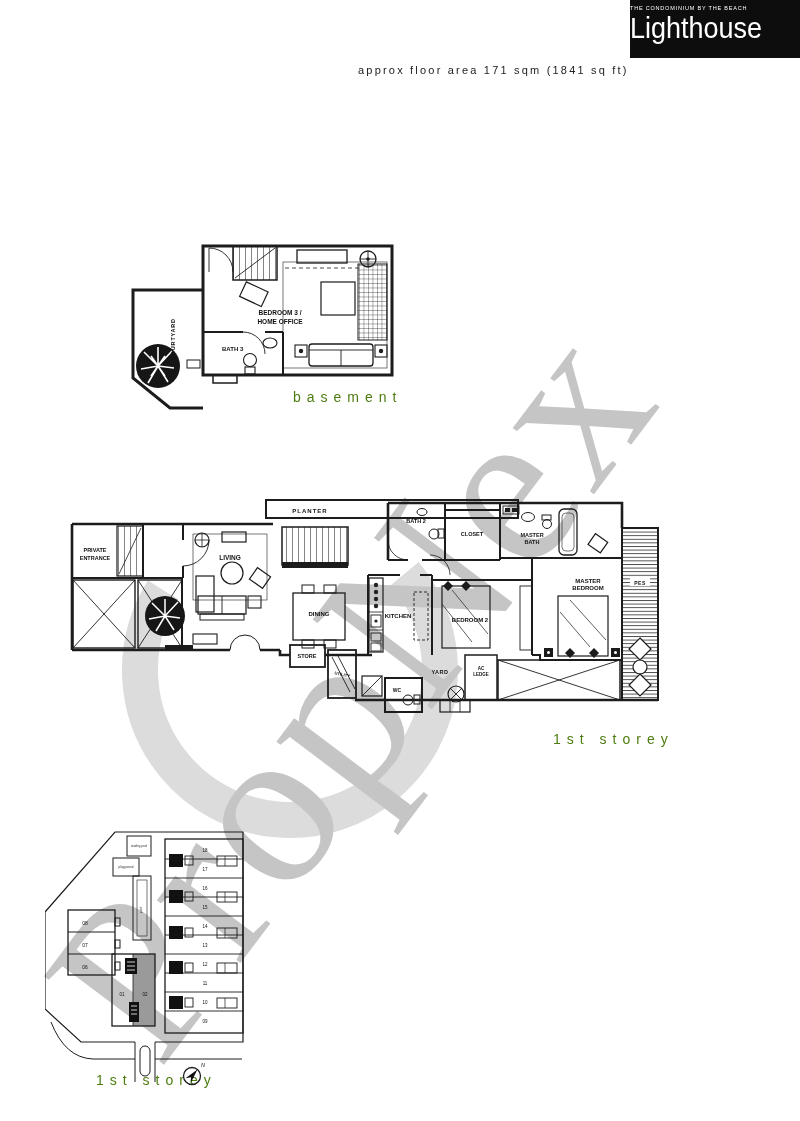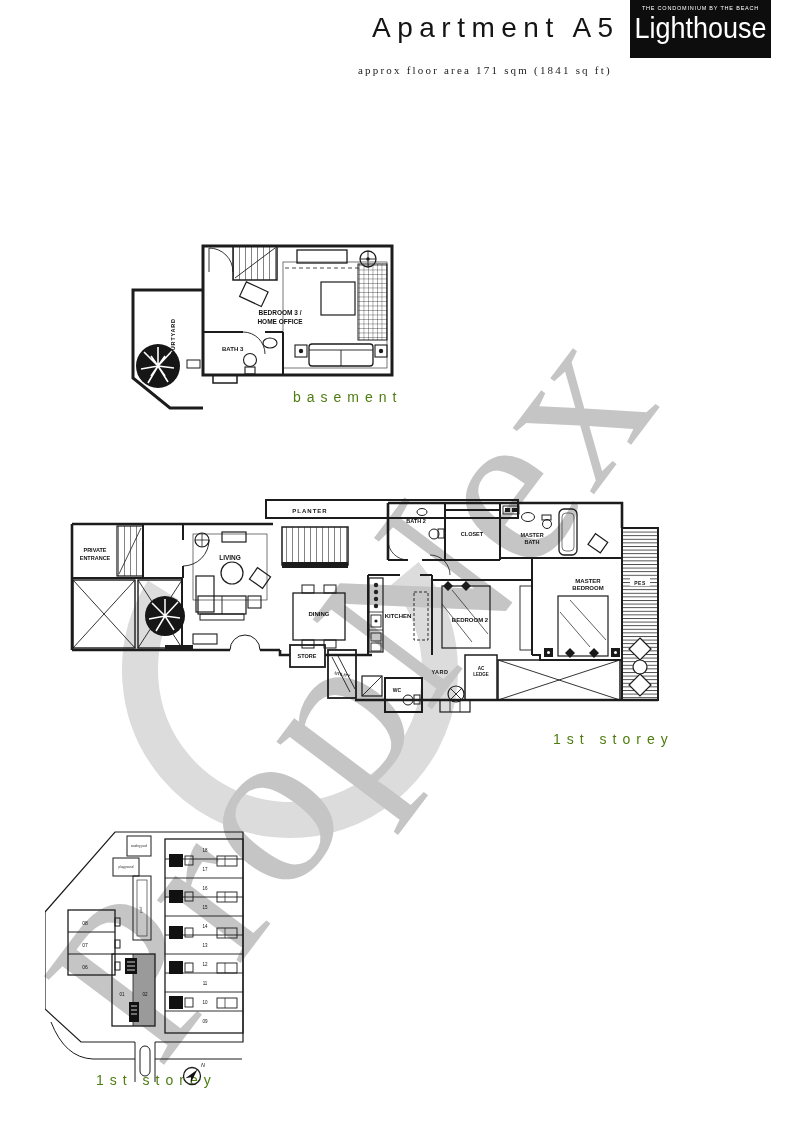--- a/index.html
+++ b/index.html
@@ -1,26 +1,26 @@
 <!DOCTYPE html>
 <html><head>
 <meta charset="utf-8">
 <style>
   html,body{margin:0;padding:0;background:#e8e8e8;}
   .page{position:relative;width:800px;height:1121px;background:#ffffff;overflow:hidden;
         font-family:"Liberation Sans",sans-serif;color:#1c1c1c;}
   
   .title{position:absolute;left:372px;top:12px;font-size:28px;font-weight:400;
          letter-spacing:6.5px;color:#141414;white-space:nowrap;}
-  .logo-box{position:absolute;left:630px;top:0;width:141px;height:58px;background:#0d0d0d;
-            display:flex;flex-direction:column;align-items:center;justify-content:flex-start;}
+  .logo-box{position:absolute;left:630px;top:0;width:170px;height:58px;background:#0d0d0d;
+            display:flex;flex-direction:column;justify-content:flex-start;}
   .logo-tagline{margin-top:5px;font-size:5.5px;letter-spacing:0.8px;color:#ffffff;white-space:nowrap;}
   .logo-name{margin-top:2px;font-size:27px;font-weight:400;color:#ffffff;letter-spacing:0px;
              transform:scaleY(1.08);}
-  .subtitle{position:absolute;left:358px;top:64px;font-size:11px;letter-spacing:2.2px;color:#222;white-space:nowrap;font-family:Liberation Serif, serif;}
+  .subtitle{position:absolute;left:358px;top:64px;font-size:11px;letter-spacing:2.2px;color:#222;white-space:nowrap;}
   
   .caption{position:absolute;font-size:14px;font-weight:500;letter-spacing:6px;color:#4d7c0f;white-space:nowrap;}
   .cap-basement{left:293px;top:389px;}
   .cap-storey1{left:553px;top:731px;}
   .cap-site{left:96px;top:1072px;}
   
   .wm-wrap{position:absolute;left:350px;top:690px;width:0;height:0;z-index:1;}
   .wm-text{position:absolute;transform:translate(-50%,-50%) rotate(-53deg);
            font-family:"Liberation Serif",serif;font-size:228px;letter-spacing:4px;
            color:#c5c5c5;white-space:nowrap;}
@@ -34,21 +34,20 @@
 <div class="page">
 
   <svg class="wm-svg" width="800" height="560">
     <circle cx="290" cy="250" r="150" fill="none" stroke="#dcdcdc" stroke-width="36" stroke-dasharray="660 282" transform="rotate(-40 290 250)"></circle>
   </svg>
 
   <div class="wm-wrap">
     <div class="wm-text">PropNex</div>
   </div>
 
-  <div class="title hdr">Apartment A5</div>
   <div class="logo-box hdr">
     <div class="logo-tagline">THE CONDOMINIUM BY THE BEACH</div>
     <div class="logo-name">Lighthouse</div>
   </div>
   <div class="subtitle hdr">approx floor area 171 sqm (1841 sq ft)</div>
 
   <svg class="plan" style="left:125px;top:238px" width="275" height="192" viewBox="0 0 275 192" font-family="Liberation Sans, sans-serif" fill="none" stroke="#1c1c1c">
     <defs>
       <pattern id="brug" width="4.5" height="4.5" patternUnits="userSpaceOnUse">
         <path d="M0 0 H4.5 M0 0 V4.5" stroke="#1c1c1c" stroke-width="0.7"></path>

